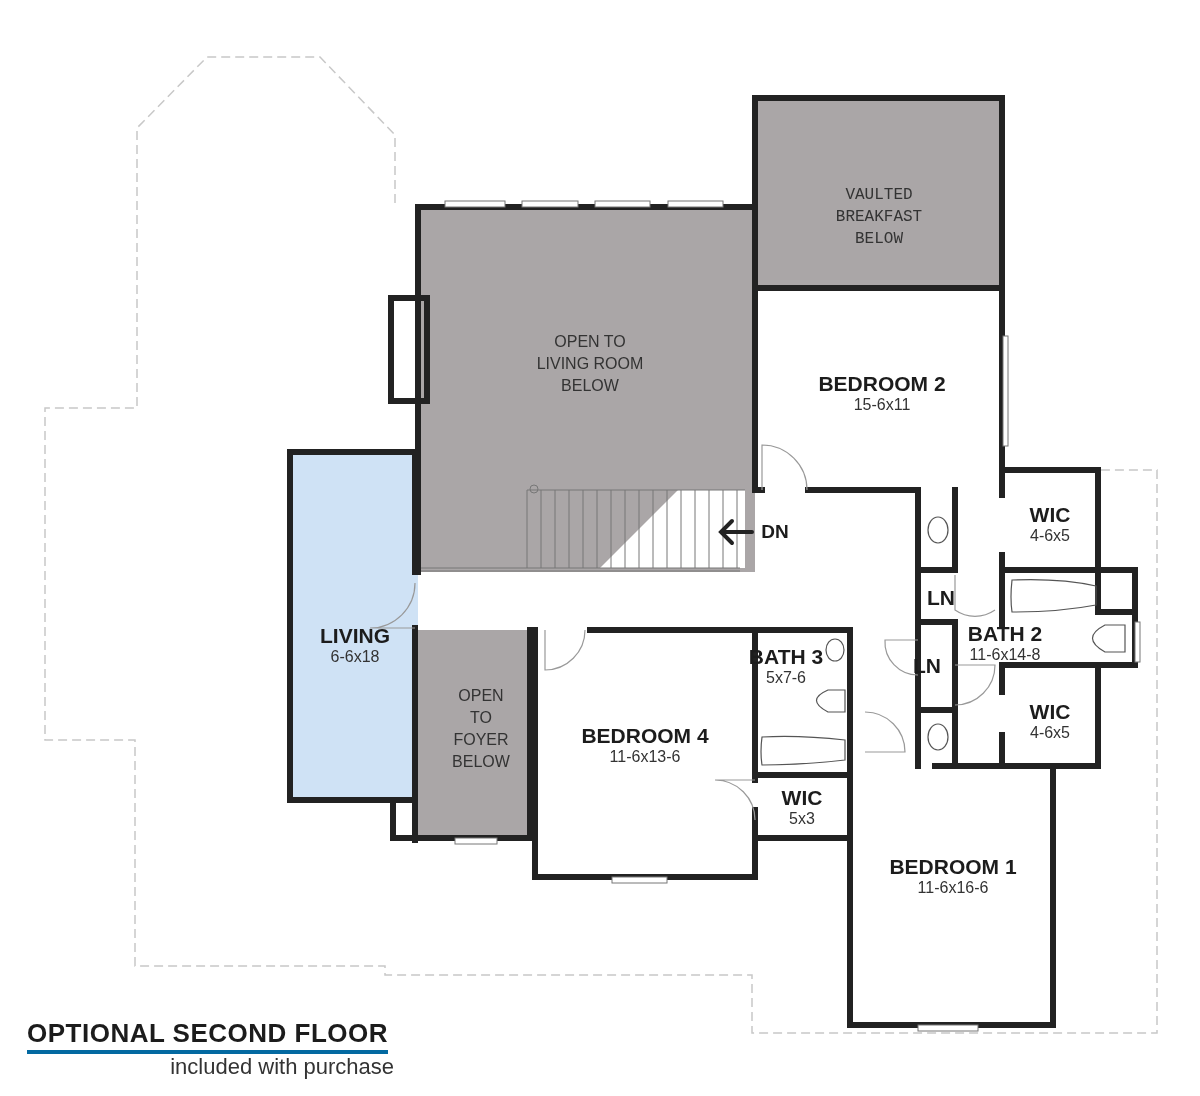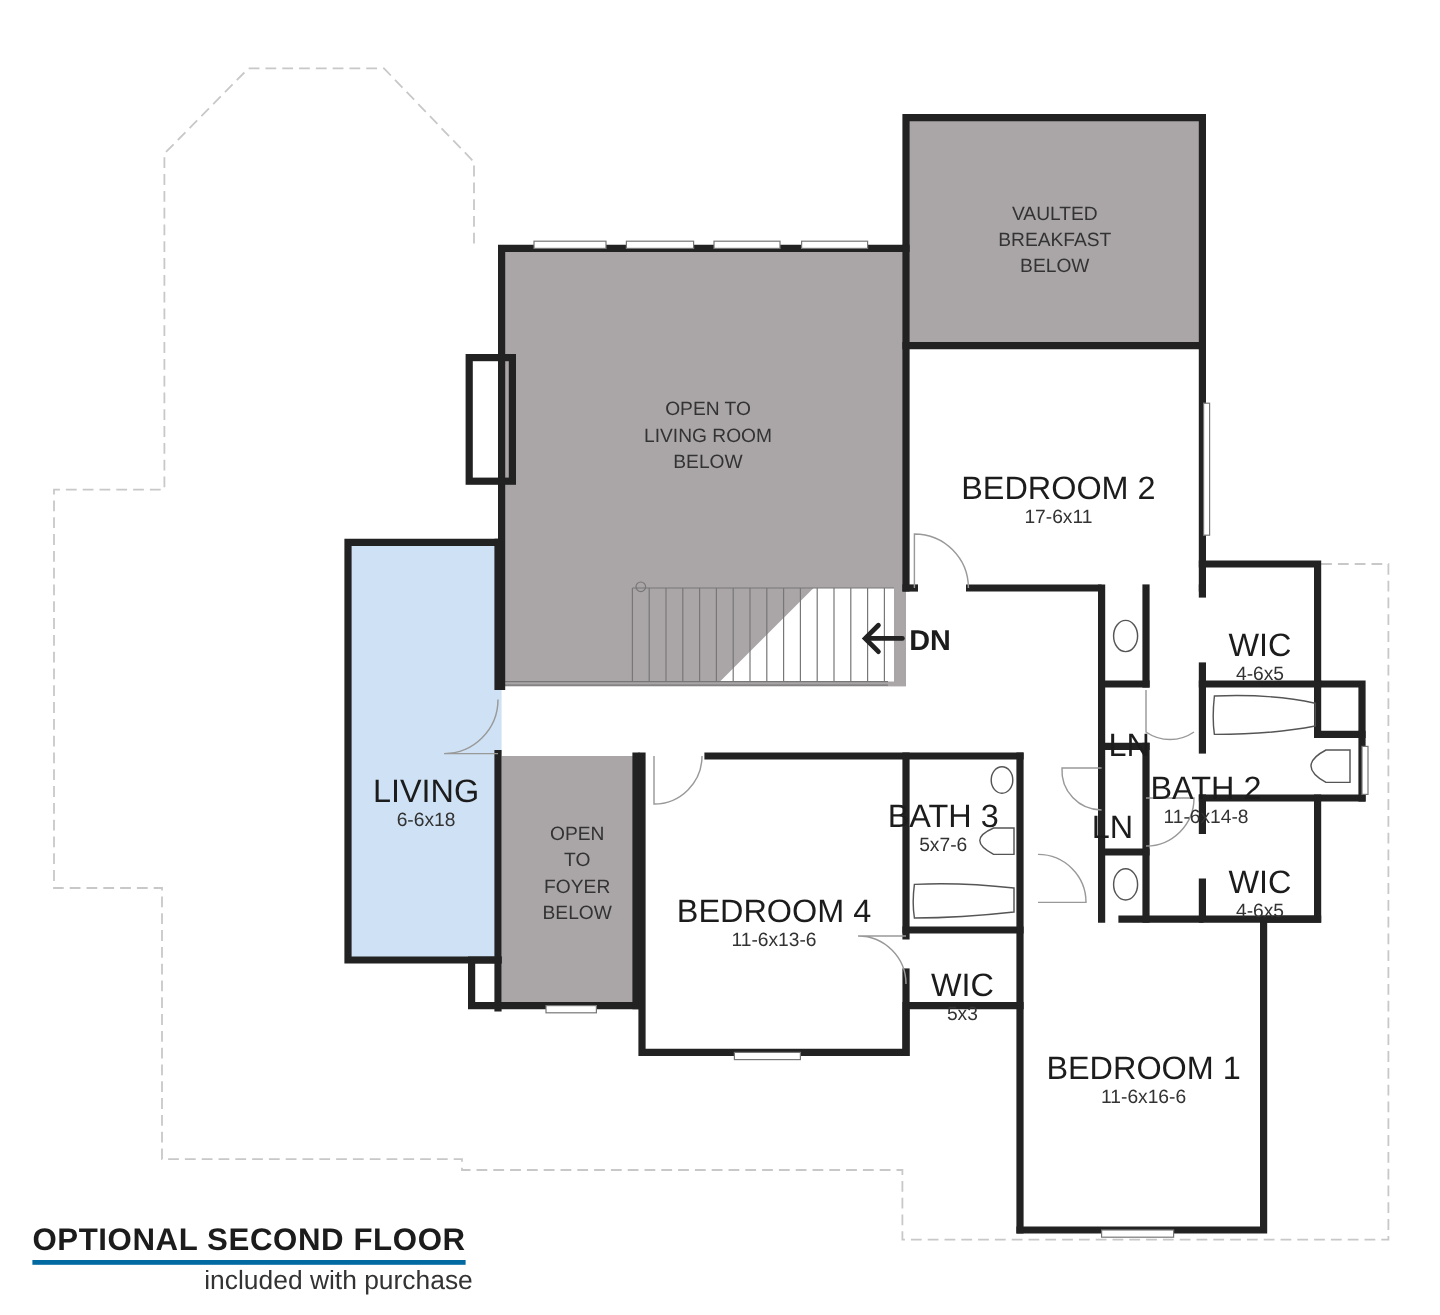--- a/index.html
+++ b/index.html
@@ -1,22 +1,22 @@
 <!DOCTYPE html>
 <html><head>
 <meta charset="utf-8">
 <style>
   html,body{margin:0;padding:0;background:#ffffff;}
   #stage{position:relative;width:1200px;height:1096px;overflow:hidden;background:#fff;font-family:"Liberation Sans",sans-serif;}
   svg{position:absolute;left:0;top:0;}
   .lbl{position:absolute;text-align:center;transform:translateX(-50%);white-space:nowrap;color:#222;line-height:1.15;}
-  .room-name{font-weight:normal;font-size:27px;color:#1c1c1c;margin-top:20px;}
+  .room-name{font-weight:bold;font-size:21px;color:#1c1c1c;}
   .room-dim{font-size:16px;color:#333;}
   .open-lbl{font-size:16px;color:#333;line-height:22px;}
-  .dn{font-weight:bold;font-size:24px;color:#1c1c1c;}
+  .dn{font-weight:bold;font-size:19px;color:#1c1c1c;}
   #title{position:absolute;left:27px;top:1018px;font-size:26px;font-weight:bold;color:#1c1c1c;letter-spacing:0.5px;border-bottom:4px solid #0369a1;padding-bottom:1px;}
   #subtitle{position:absolute;right:806px;top:1054px;font-size:22px;color:#333;}
 </style>
 </head>
 <body>
 
 <div id="stage">
   <svg width="1200" height="1096" viewBox="0 0 1200 1096">
 
     <g fill="none" stroke="#c8c8c8" stroke-width="1.5" stroke-dasharray="9,5">
@@ -134,21 +134,21 @@
       <rect x="918" y="1025" width="60" height="6"></rect>
       <rect x="1135" y="622" width="5" height="40"></rect>
     </g>
 
     <g stroke="#222" stroke-width="4" fill="none" stroke-linecap="round">
       <line x1="722" y1="532" x2="752" y2="532"></line>
       <polyline points="732,521 721,532 732,543"></polyline>
     </g>
   </svg>
 
-  <div class="lbl open-lbl" style="left:879px;top:168px;">
+  <div class="lbl open-lbl" style="left:879px;top:184px;font-family:Liberation Mono, monospace;">
     <div>VAULTED</div>
     <div>BREAKFAST</div>
     <div>BELOW</div>
   </div>
   <div class="lbl open-lbl" style="left:590px;top:331px;">
     <div>OPEN TO</div>
     <div>LIVING ROOM</div>
     <div>BELOW</div>
   </div>
   <div class="lbl open-lbl" style="left:481px;top:685px;">
@@ -157,21 +157,21 @@
     <div>FOYER</div>
     <div>BELOW</div>
   </div>
 
   <div class="lbl" style="left:355px;top:624px;">
     <div class="room-name">LIVING</div>
     <div class="room-dim">6-6x18</div>
   </div>
   <div class="lbl" style="left:882px;top:372px;">
     <div class="room-name">BEDROOM 2</div>
-    <div class="room-dim">17-6x11</div>
+    <div class="room-dim">15-6x11</div>
   </div>
   <div class="lbl" style="left:953px;top:855px;">
     <div class="room-name">BEDROOM 1</div>
     <div class="room-dim">11-6x16-6</div>
   </div>
   <div class="lbl" style="left:645px;top:724px;">
     <div class="room-name">BEDROOM 4</div>
     <div class="room-dim">11-6x13-6</div>
   </div>
   <div class="lbl" style="left:1005px;top:622px;">

